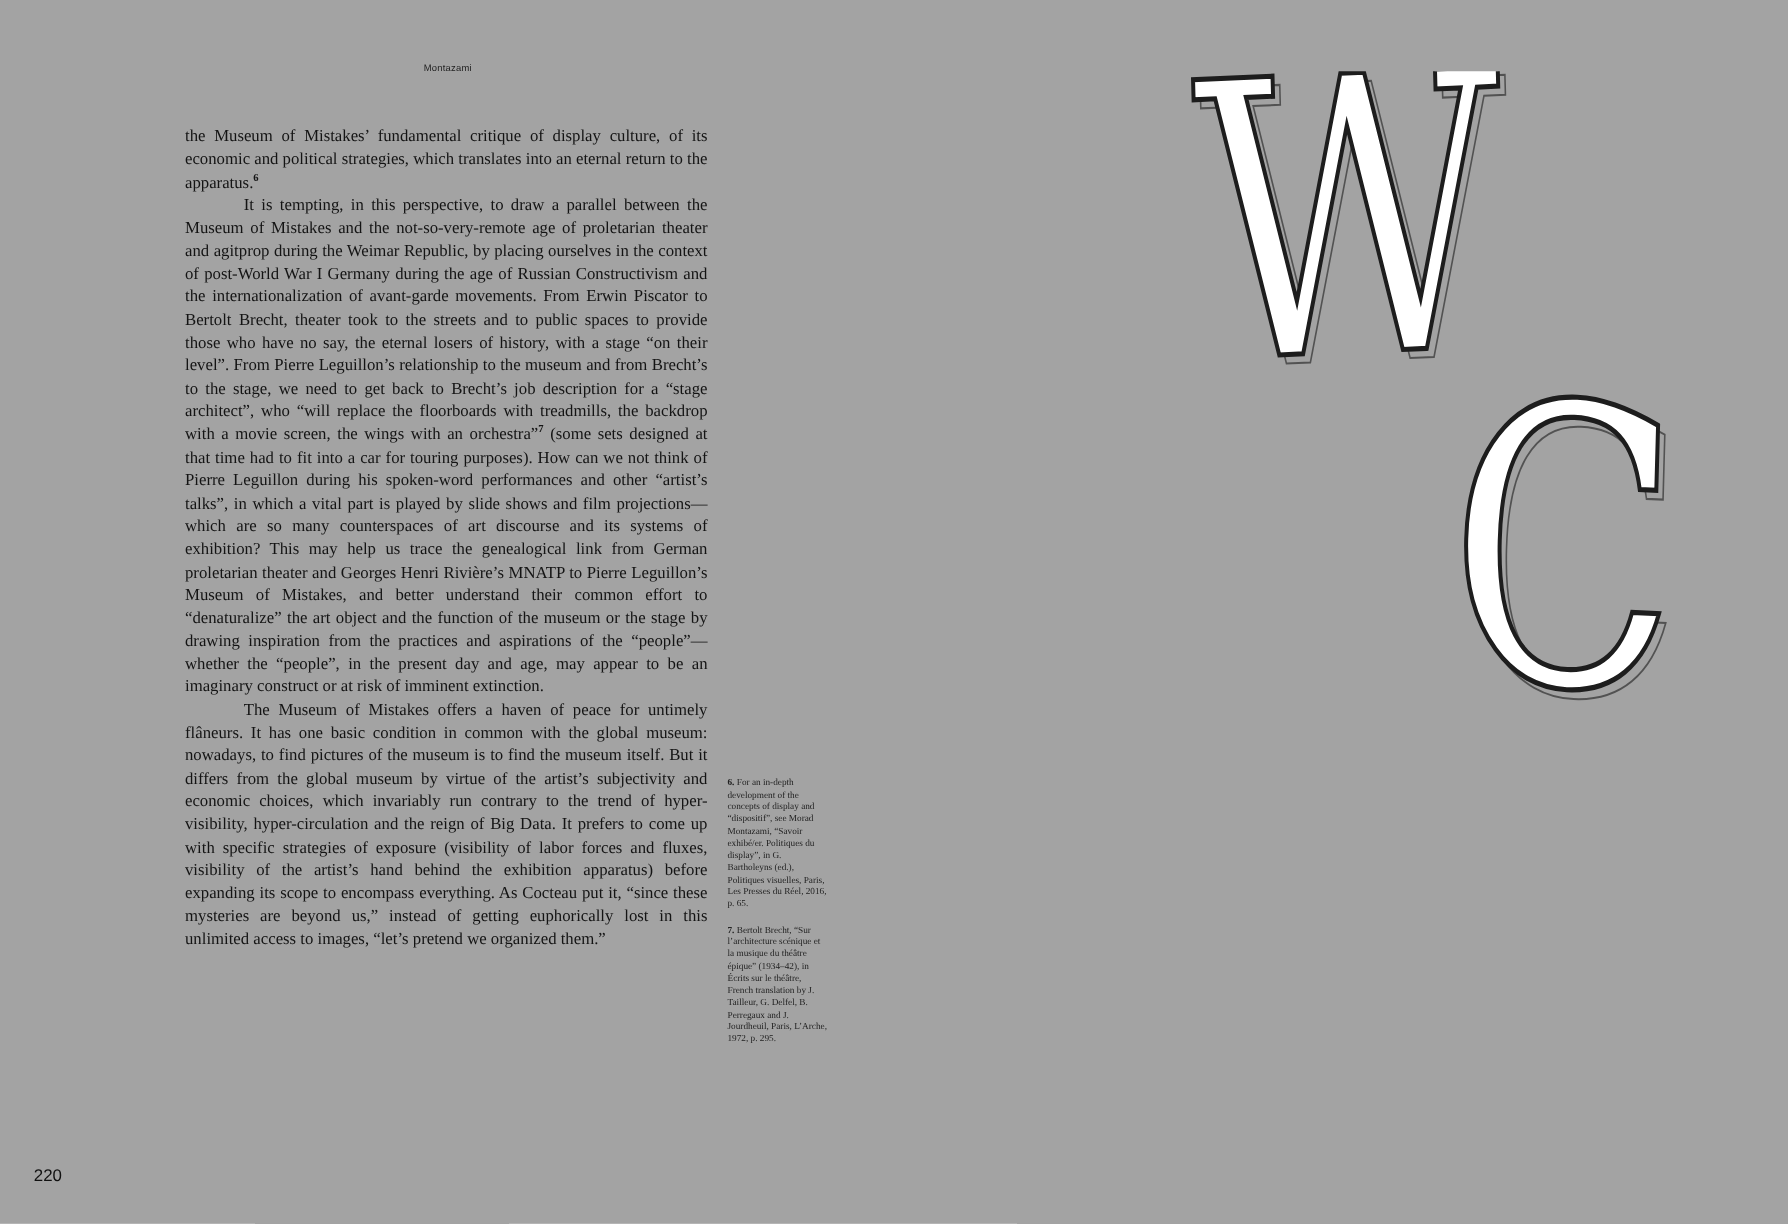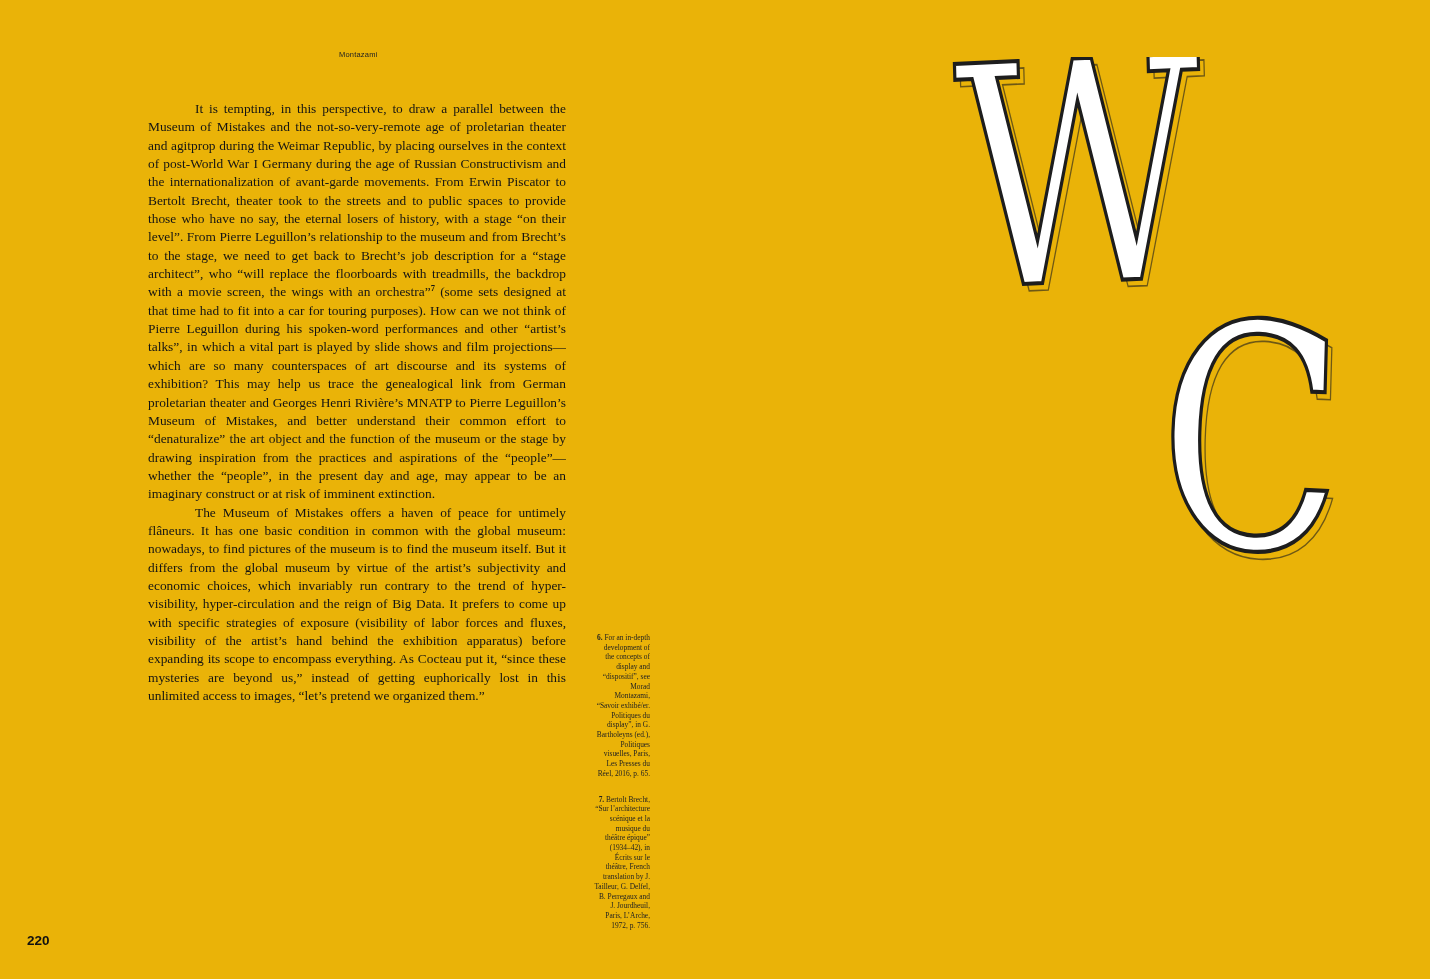--- a/index.html
+++ b/index.html
@@ -1,20 +1,20 @@
 <!DOCTYPE html>
 <html><head>
 <meta charset="utf-8">
 <style>
   html, body { margin:0; padding:0; background:#cfcfcf; }
   .page {
     position:relative;
     width:1430px; height:979px;
     margin:0 auto;
-    background:#eab308;
+    background:#a3a3a3;
     overflow:hidden;
     font-family:"Liberation Serif", serif;
     color:#161616;
   }
   .running-header {
     position:absolute; left:339px; top:50px;
     font-family:"Liberation Sans", sans-serif;
     font-size:7.5px; letter-spacing:0.2px; color:#222;
   }
   .body-text {
@@ -26,26 +26,26 @@
   .body-text p { margin:0; }
   .body-text p.indent { text-indent:47px; }
   sup { font-size:8.5px; font-weight:700; line-height:0; vertical-align:super; }
   .it { }
   .bd { font-weight:700; }
   .footnotes {
     position:absolute; left:578px; top:617px; width:88px;
     font-size:7.4px; line-height:9.7px; color:#222;
     text-align:left;
   }
-  .footnote { margin:16px;text-align:right; }
+  .footnote { margin:4px; }
   .footnote + .footnote { margin-top:11px; }
   .page-number {
     position:absolute; left:27px; top:933px;
     font-family:"Liberation Sans", sans-serif;
-    font-weight:700; font-size:13.5px; color:#111;
+    font-weight:400; font-size:13.5px; color:#111;
   }
   .ornament-w { position:absolute; left:952px; top:57px; width:255px; height:255px; }
   .ornament-c { position:absolute; left:1163px; top:315px; width:176px; height:258px; }
   .orn-main {
     font-family:"DejaVu Serif", serif; font-size:300px;
     fill:#ffffff; stroke:#1d1d1d; stroke-width:4px;
     text-anchor:middle;
   }
   .orn-shadow {
     font-family:"DejaVu Serif", serif; font-size:300px;
@@ -54,27 +54,28 @@
   }
 </style>
 </head>
 <body>
 
 <div class="page">
 
   <div class="running-header">Montazami</div>
 
   <div class="body-text">
+    <p class="para"><span>the Museum of Mistakes’ fundamental critique of display culture, of its economic and political strategies, which translates into an eternal return to the apparatus.</span><sup>6</sup></p>
     <p class="para indent"><span>It is tempting, in this perspective, to draw a parallel between the Museum of Mistakes and the not-so-very-remote age of proletarian theater and agitprop during the Weimar Republic, by placing ourselves in the context of post-World War I Germany during the age of Russian Constructivism and the internationalization of avant-garde movements. From Erwin Piscator to Bertolt Brecht, theater took to the streets and to public spaces to provide those who have no say, the eternal losers of history, with a stage “on their level”. From Pierre Leguillon’s relationship to the museum and from Brecht’s to the stage, we need to get back to Brecht’s job description for a “stage architect”, who “will replace the floorboards with treadmills, the backdrop with a movie screen, the wings with an orchestra”</span><sup>7</sup><span> (some sets designed at that time had to fit into a car for touring purposes). How can we not think of Pierre Leguillon during his spoken-word performances and other “artist’s talks”, in which a vital part is played by slide shows and film projections—which are so many </span><span class="it">counterspaces</span><span> of art discourse and its systems of exhibition? This may help us trace the genealogical link from German proletarian theater and Georges Henri Rivière’s MNATP to Pierre Leguillon’s Museum of Mistakes, and better understand their common effort to “denaturalize” the art object and the function of the museum or the stage by drawing inspiration from the practices and aspirations of the “people”—whether the “people”, in the present day and age, may appear to be an imaginary construct or at risk of imminent extinction.</span></p>
     <p class="para indent"><span>The Museum of Mistakes offers a haven of peace for untimely </span><span class="it">flâneurs</span><span>. It has one basic condition in common with the global museum: nowadays, to find pictures of the museum is to find the museum itself. But it differs from the global museum by virtue of the artist’s subjectivity and economic choices, which invariably run contrary to the trend of hyper-visibility, hyper-circulation and the reign of Big Data. It prefers to come up with specific strategies of exposure (visibility of labor forces and fluxes, visibility of the artist’s hand behind the exhibition apparatus) before expanding its scope to encompass everything. As Cocteau put it, “since these mysteries are beyond us,” instead of getting euphorically lost in this unlimited access to images, “let’s pretend we organized them.”</span></p>
   </div>
 
   <div class="footnotes">
     <p class="footnote"><span class="bd">6.</span><span> For an in-depth development of the concepts of display and “</span><span class="it">dispositif</span><span>”, see Morad Montazami, “Savoir exhibé/er. Politiques du display”, in G. Bartholeyns (ed.), </span><span class="it">Politiques visuelles</span><span>, Paris, Les Presses du Réel, 2016, p. 65.</span></p>
-    <p class="footnote"><span class="bd">7.</span><span> Bertolt Brecht, “Sur l’architecture scénique et la musique du théâtre épique” (1934–42), in </span><span class="it">Écrits sur le théâtre</span><span>, French translation by J. Tailleur, G. Delfel, B. Perregaux and J. Jourdheuil, Paris, L’Arche, 1972, p. 756.</span></p>
+    <p class="footnote"><span class="bd">7.</span><span> Bertolt Brecht, “Sur l’architecture scénique et la musique du théâtre épique” (1934–42), in </span><span class="it">Écrits sur le théâtre</span><span>, French translation by J. Tailleur, G. Delfel, B. Perregaux and J. Jourdheuil, Paris, L’Arche, 1972, p. 295.</span></p>
   </div>
 
   <div class="page-number">220</div>
 
   <svg class="ornament-w" viewBox="0 0 320 250" preserveAspectRatio="none" xmlns="http://www.w3.org/2000/svg">
     <g transform="rotate(-2 160 125)">
       <text class="orn-shadow" x="167" y="227">W</text>
       <text class="orn-main" x="160" y="220">W</text>
     </g>
   </svg>

